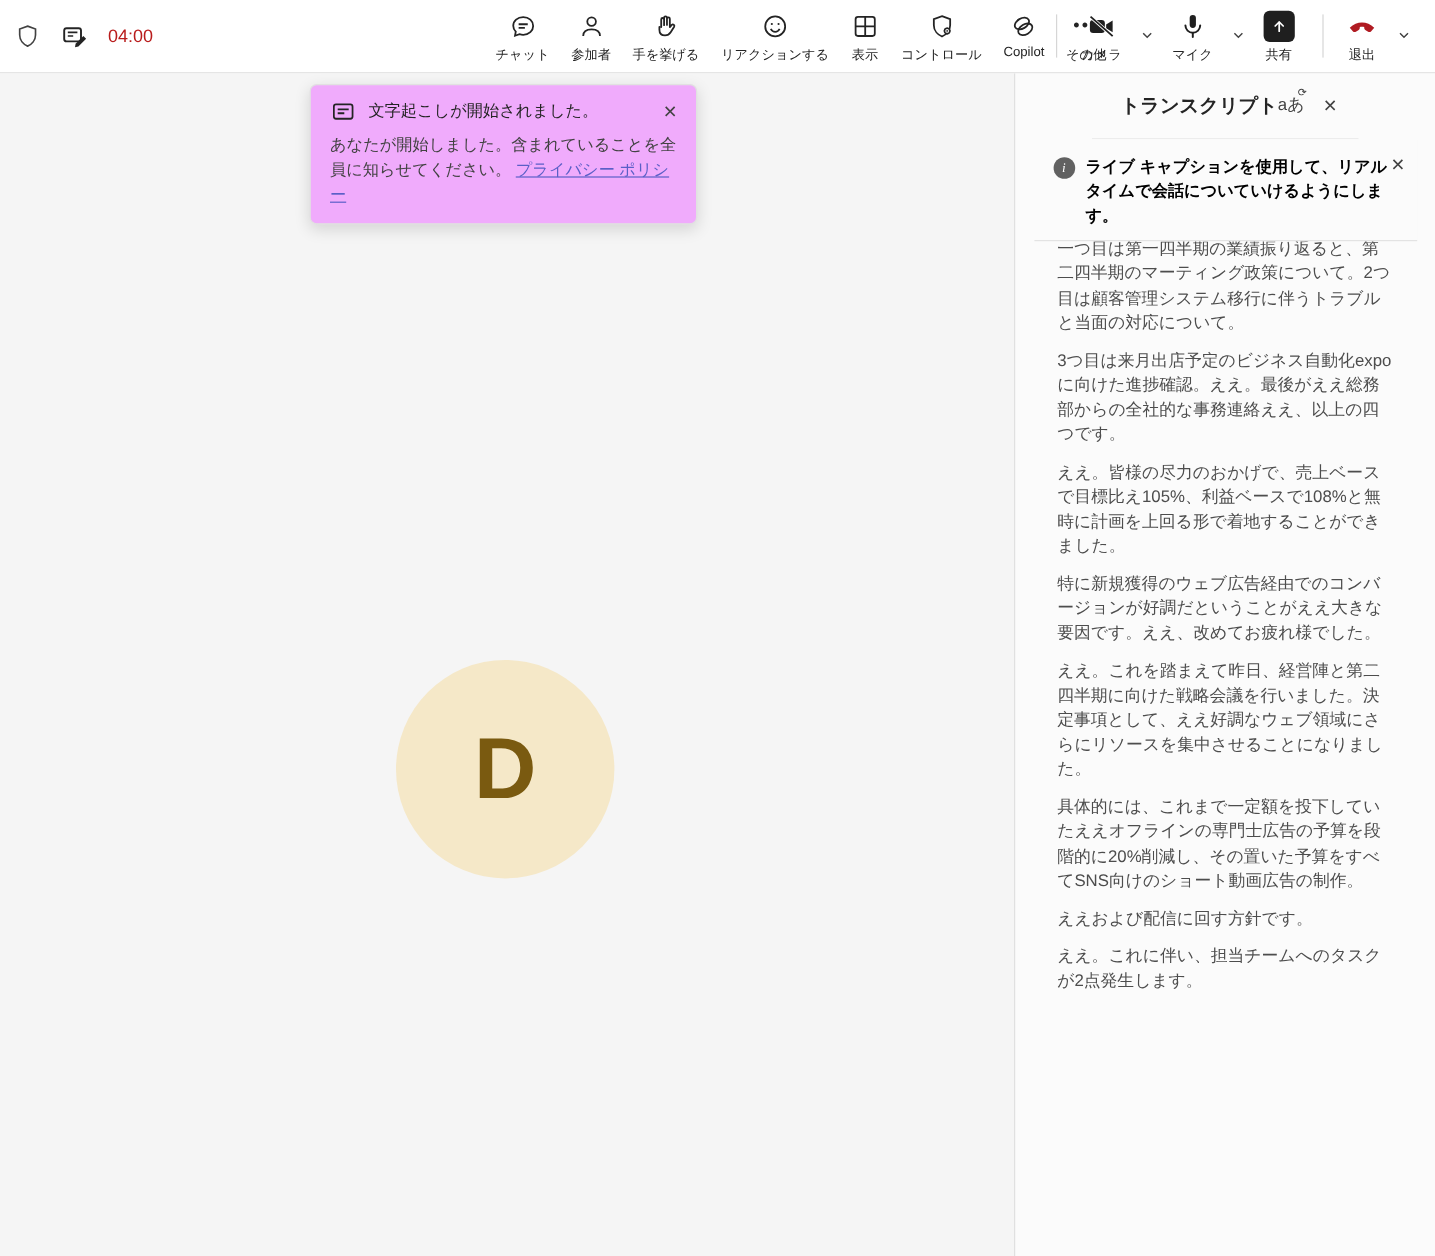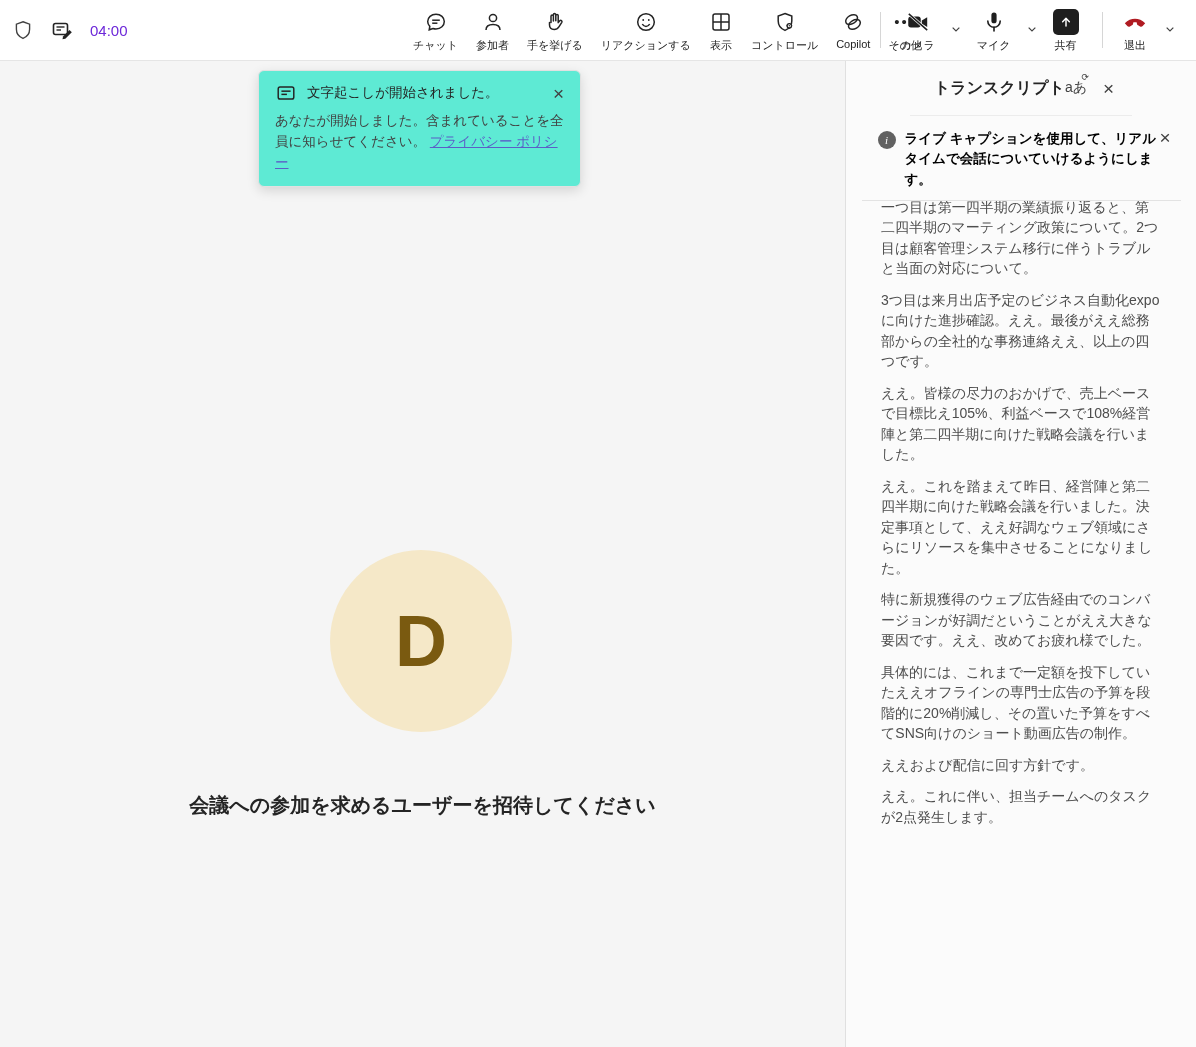--- a/index.html
+++ b/index.html
@@ -12,21 +12,21 @@
 
   
   .topbar {
     position:absolute; top:0; left:0; width:1196px; height:61px;
     background:#fff; border-bottom:1px solid #e5e5e5; z-index:10;
   }
   .topbar-left {
     position:absolute; left:12px; top:0; height:60px;
     display:flex; align-items:center; gap:16px;
   }
-  .timer { font-size:15px; color:#6d28d9; }
+  .timer { font-size:15px; color:#b91c1c; }
   .tb-group { position:absolute; top:9px; display:flex; align-items:flex-start; }
   .tb-center { left:404px; }
   .tb-devices { left:892px; }
   .tb-leave { left:1112px; }
   .tb-btn {
     display:flex; flex-direction:column; align-items:center; gap:3px;
     padding:0 9px; cursor:pointer; background:none; border:none;
     font-family:inherit;
   }
   .tb-btn .ico { height:26px; display:flex; align-items:center; justify-content:center; }
@@ -54,21 +54,21 @@
     font-size:72px; font-weight:600;
   }
   .invite {
     position:absolute; top:731px; left:0; width:845px; text-align:center;
     font-size:20px; font-weight:700; color:#242424;
   }
 
   
   .toast {
     position:absolute; left:258px; top:70px; width:323px; z-index:20;
-    background:#5eead4; border:1px solid #e1e1e1; border-radius:6px;
+    background:#f0abfc; border:1px solid #e1e1e1; border-radius:6px;
     box-shadow:0 4px 12px rgba(0,0,0,.13); padding:11px 14px 12px 16px;
   }
   .toast-head { display:flex; align-items:center; gap:10px; }
   .toast-title { font-size:13.5px; color:#242424; flex:1; }
   .x-btn {
     background:none; border:none; cursor:pointer; color:#424242;
     font-size:19px; line-height:1; padding:0 2px; font-family:inherit;
   }
   .toast-body {
     margin-top:7px; font-size:13.5px; line-height:1.55; color:#424242;
@@ -300,21 +300,20 @@
         <svg class="icon" width="16" height="16" viewBox="0 0 24 24" fill="none" stroke="#424242" stroke-width="1.8">
           <polyline points="7,10 12,15 17,10"></polyline>
         </svg>
       </span>
     </button>
   </div>
 </div>
 
 <div class="stage">
   <div class="avatar" style="background: rgb(245, 232, 200); color: rgb(122, 90, 16);">D</div>
-  <div class="invite">会議への参加を求めるユーザーを招待してください</div>
 </div>
 
 <div class="toast">
   <div class="toast-head">
     <span>
       <svg class="icon" width="22" height="22" viewBox="0 0 24 24" fill="none" stroke="#242424" stroke-width="1.6">
         <rect x="3.5" y="5.5" width="17" height="13" rx="2"></rect>
         <line x1="7" y1="10" x2="17" y2="10"></line>
         <line x1="7" y1="13.5" x2="13" y2="13.5"></line>
       </svg>
@@ -344,20 +343,20 @@
     <div class="banner-row">
       <span class="info-icon">i</span>
       <span class="banner-text">ライブ キャプションを使用して、リアルタイムで会話についていけるようにします。</span>
     </div>
     <button class="x-btn"><span>×</span></button>
   </div>
 
   <div class="transcript">
       <p>一つ目は第一四半期の業績振り返ると、第二四半期のマーティング政策について。2つ目は顧客管理システム移行に伴うトラブルと当面の対応について。</p>
       <p>3つ目は来月出店予定のビジネス自動化expoに向けた進捗確認。ええ。最後がええ総務部からの全社的な事務連絡ええ、以上の四つです。</p>
-      <p>ええ。皆様の尽力のおかげで、売上ベースで目標比え105%、利益ベースで108%経営陣と第二四半期に向けた戦略会議を行いました。</p>
+      <p>ええ。皆様の尽力のおかげで、売上ベースで目標比え105%、利益ベースで108%と無時に計画を上回る形で着地することができました。</p>
+      <p>特に新規獲得のウェブ広告経由でのコンバージョンが好調だということがええ大きな要因です。ええ、改めてお疲れ様でした。</p>
       <p>ええ。これを踏まえて昨日、経営陣と第二四半期に向けた戦略会議を行いました。決定事項として、ええ好調なウェブ領域にさらにリソースを集中させることになりました。</p>
-      <p>特に新規獲得のウェブ広告経由でのコンバージョンが好調だということがええ大きな要因です。ええ、改めてお疲れ様でした。</p>
       <p>具体的には、これまで一定額を投下していたええオフラインの専門士広告の予算を段階的に20%削減し、その置いた予算をすべてSNS向けのショート動画広告の制作。</p>
       <p>ええおよび配信に回す方針です。</p>
       <p>ええ。これに伴い、担当チームへのタスクが2点発生します。</p>
     </div>
 </div>
 
 </body></html>

